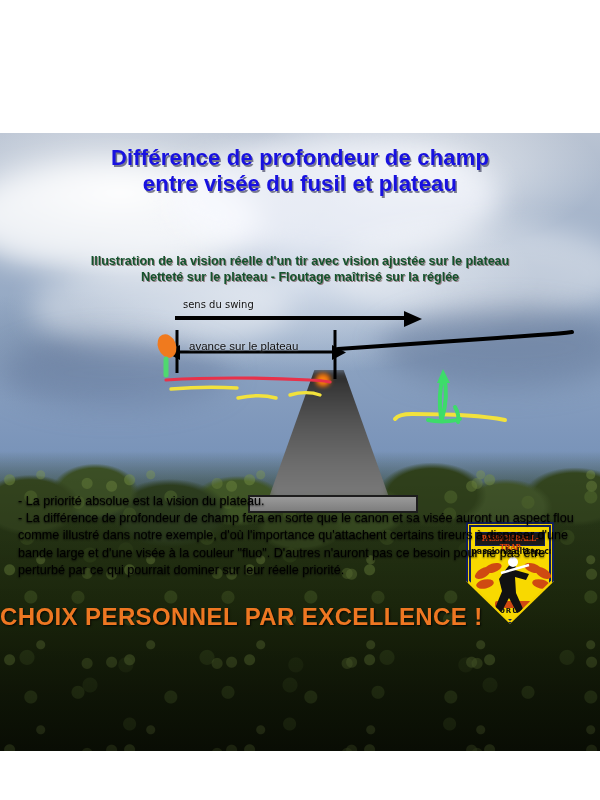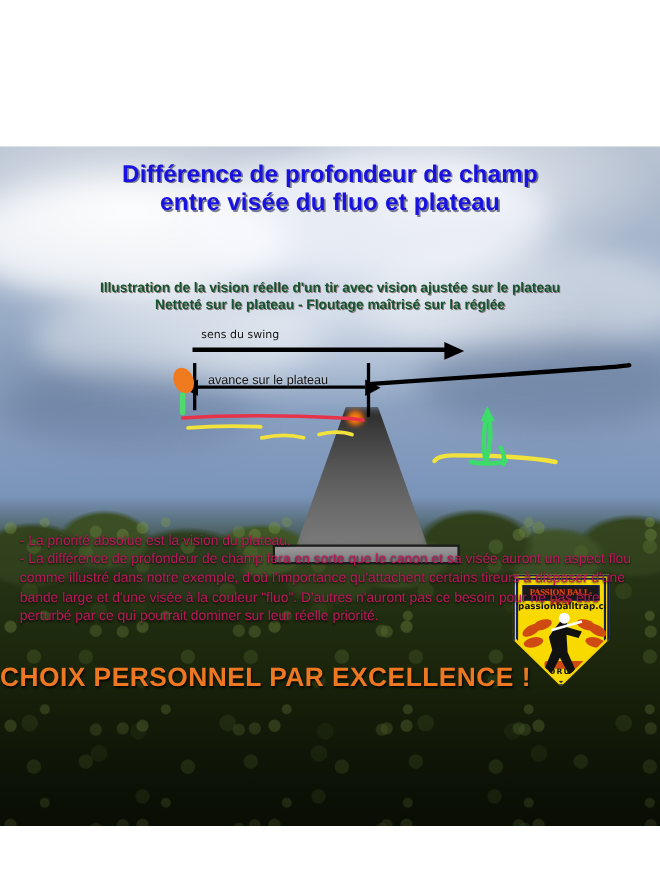--- a/index.html
+++ b/index.html
@@ -148,22 +148,22 @@
     font-size:8px;font-weight:bold;color:#111;font-family:"DejaVu Sans",sans-serif;
   }
   .badge-t3{
     position:absolute;left:0;right:0;top:80px;text-align:center;
     font-size:7px;font-weight:bold;color:#111;letter-spacing:1px;
     font-family:"DejaVu Sans",sans-serif;
   }
 
   
   .body-text{
-    position:absolute;left:18px;top:350px;width:566px;
-    color:#be185d;font-size:12.6px;line-height:17.2px;
+    position:absolute;left:18px;top:360px;width:566px;
+    color:#000000;font-size:12.6px;line-height:17.2px;
     font-family:"Liberation Sans",sans-serif;
     text-shadow:0 1px 2px rgba(0,0,0,.85);
   }
   .tagline{
     position:absolute;left:0;right:0;top:470px;
     color:#ee7722;font-weight:bold;font-size:24px;letter-spacing:.4px;
     font-family:"Liberation Sans",sans-serif;
     text-shadow:1px 1px 2px rgba(0,0,0,.8);
   }
 </style>
@@ -179,21 +179,21 @@
     <div class="cloud c2"></div>
     <div class="cloud c3"></div>
     <div class="cloud c4"></div>
     <div class="cloud c5"></div>
     <div class="cloud c6"></div>
     <div class="trees"></div>
     <div class="treeglow"></div>
 
     <div class="title">
       <div>Différence de profondeur de champ</div>
-      <div>entre visée du fluo et plateau</div>
+      <div>entre visée du fusil et plateau</div>
     </div>
 
     <div class="subtitle">
       <div>Illustration de la vision réelle d'un tir avec vision ajustée sur le plateau</div>
       <div>Netteté sur le plateau - Floutage maîtrisé sur la réglée</div>
     </div>
 
     <div class="barrel"></div>
     <div class="bead"></div>
     <div class="receiver"></div>

